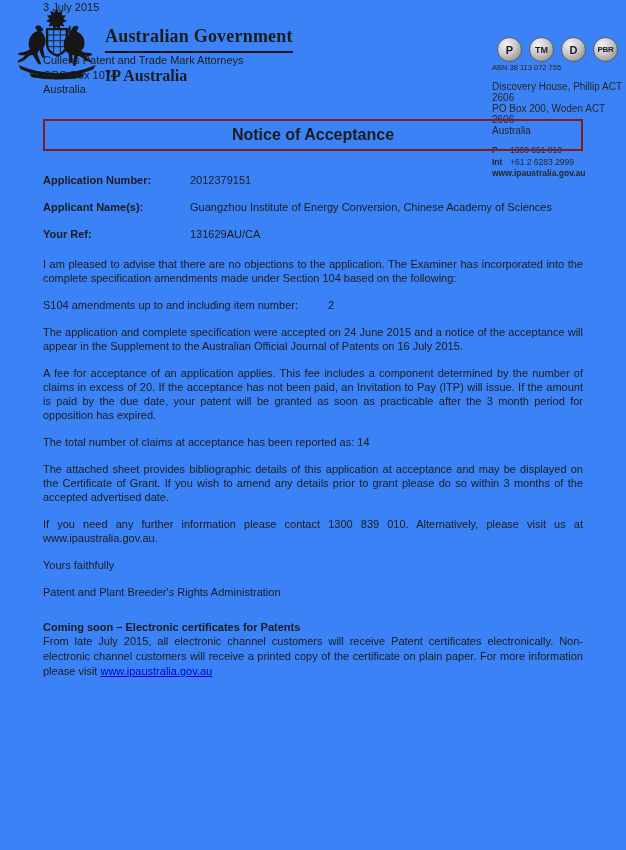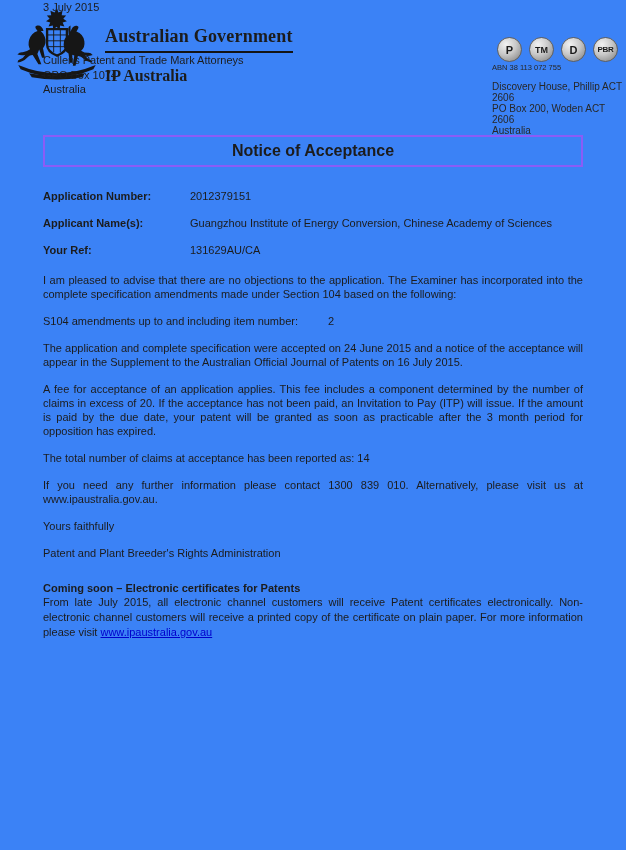--- a/index.html
+++ b/index.html
@@ -35,21 +35,21 @@
   .badge.b4 { font-size: 8px; letter-spacing: -0.3px; }
   .abn { margin-top: 1px; font-size: 7.5px; color: #272727; }
   .addr { margin-top: 9px; font-size: 10px; line-height: 11px; color: #272727; }
   .contact { margin-top: 9px; font-size: 8.5px; line-height: 11.5px; color: #272727; }
   .contact .lbl { font-weight: bold; display: inline-block; width: 18px; }
   .contact .site { font-weight: bold; }
 
   
   .letter { position: absolute; left: 43px; top: 0; width: 540px; font-size: 11px; line-height: 14px; }
   .recipient { margin-top: 39px; line-height: 14.5px; }
-  .title-box { margin-top: 38px; border: 2px solid #8b5cf6; text-align: center; padding: 5px 0; font-size: 16px; line-height: 18px; font-weight: bold; }
+  .title-box { margin-top: 22px; border: 2px solid #7f1d1d; text-align: center; padding: 5px 0; font-size: 16px; line-height: 18px; font-weight: bold; }
   .details { margin-top: 22px; }
   .detail-row { display: flex; margin-bottom: 13px; }
   .detail-row:last-child { margin-bottom: 8px; }
   .dlabel { width: 147px; flex: none; font-weight: bold; }
   .dvalue { flex: 1; }
   .body-copy { margin-top: 16px; }
   .body-copy p { margin: 0 0 13px 0; text-align: justify; }
   .s104-val { margin-left: 30px; }
   .signature { margin-top: 11px; }
   .footer { margin-top: 21px; }
@@ -100,20 +100,25 @@
       <div class="badge b4">
           <span>PBR</span>
         </div>
     </div>
     <div class="abn">ABN 38 113 072 755</div>
     <div class="addr">
       <div>Discovery House, Phillip ACT 2606</div>
       <div>PO Box 200, Woden ACT 2606</div>
       <div>Australia</div>
     </div>
+    <div class="contact">
+      <div><span class="lbl">P</span><span>1300 651 010</span></div>
+      <div><span class="lbl">Int</span><span>+61 2 6283 2999</span></div>
+      <div class="site">www.ipaustralia.gov.au</div>
+    </div>
   </div>
 
   <div class="letter">
     <div class="date">3 July 2015</div>
 
     <div class="recipient">
       <div>Cullens Patent and Trade Mark Attorneys</div>
       <div>GPO Box 1074</div>
       <div>Australia</div>
     </div>
@@ -136,20 +141,21 @@
         <div class="dvalue">131629AU/CA</div>
       </div>
     </div>
 
     <div class="body-copy">
       <p>I am pleased to advise that there are no objections to the application. The Examiner has incorporated into the complete specification amendments made under Section 104 based on the following:</p>
       <p><span>S104 amendments up to and including item number:</span><span class="s104-val">2</span></p>
       <p>The application and complete specification were accepted on 24 June 2015 and a notice of the acceptance will appear in the Supplement to the Australian Official Journal of Patents on 16 July 2015.</p>
       <p>A fee for acceptance of an application applies. This fee includes a component determined by the number of claims in excess of 20. If the acceptance has not been paid, an Invitation to Pay (ITP) will issue. If the amount is paid by the due date, your patent will be granted as soon as practicable after the 3 month period for opposition has expired.</p>
       <p><span>The total number of claims at acceptance has been reported as:</span> <span>14</span></p>
+      <p>The attached sheet provides bibliographic details of this application at acceptance and may be displayed on the Certificate of Grant. If you wish to amend any details prior to grant please do so within 3 months of the accepted advertised date.</p>
       <p>If you need any further information please contact 1300 839 010. Alternatively, please visit us at www.ipaustralia.gov.au.</p>
       <p>Yours faithfully</p>
       <p class="signature">Patent and Plant Breeder's Rights Administration</p>
     </div>
 
     <div class="footer">
       <div class="footer-head">Coming soon – Electronic certificates for Patents</div>
       <p><span>From late July 2015, all electronic channel customers will receive Patent certificates electronically. Non-electronic channel customers will receive a printed copy of the certificate on plain paper. For more information please visit </span><a class="link">www.ipaustralia.gov.au</a></p>
     </div>
   </div>

